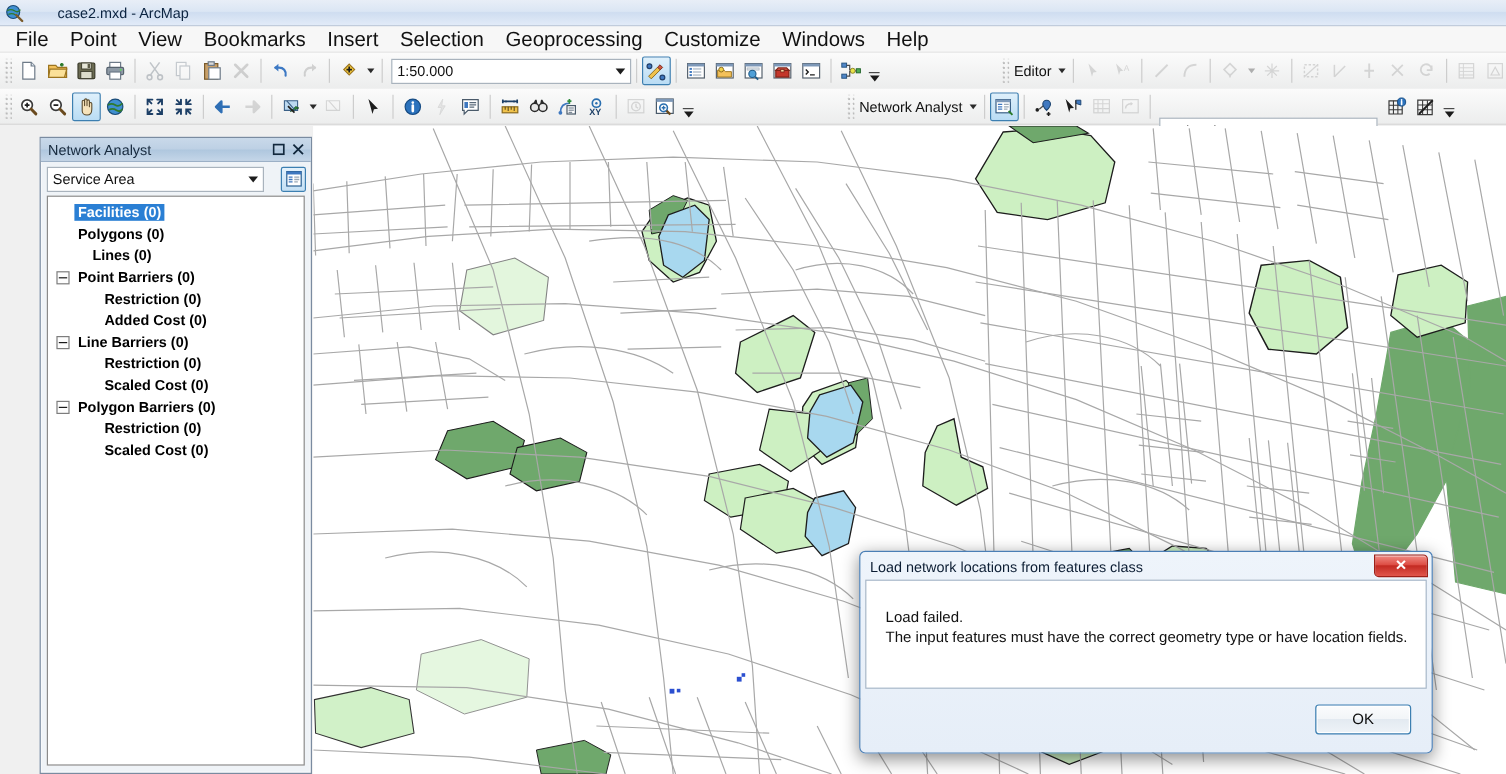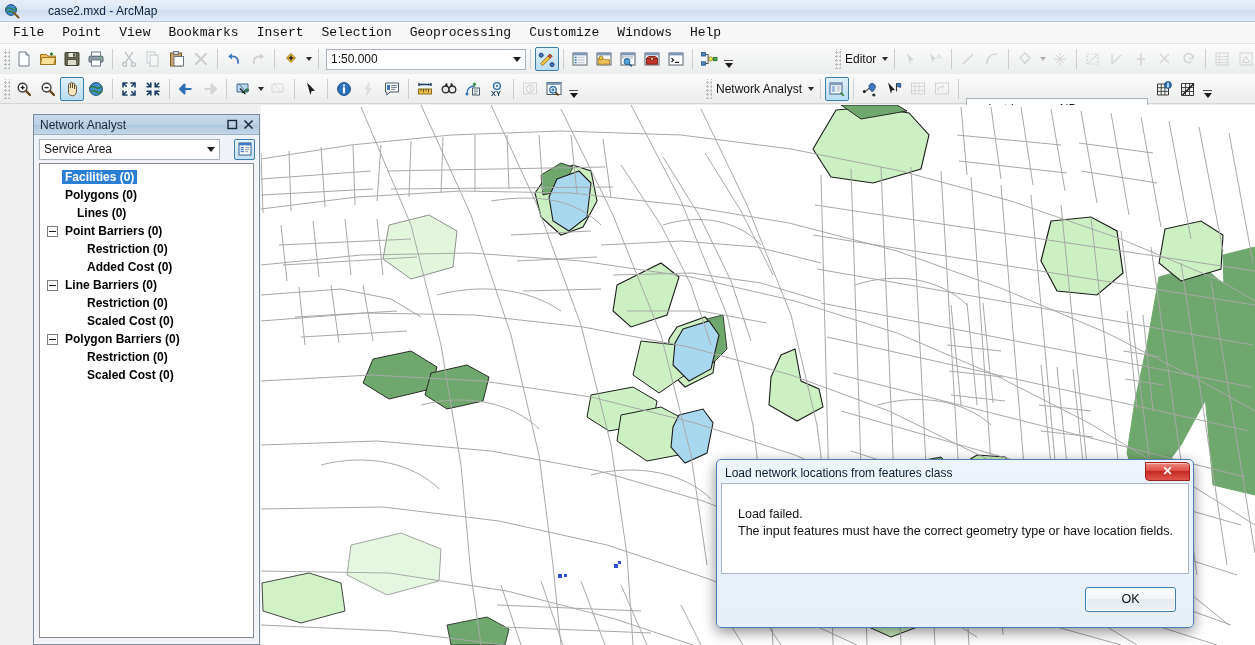--- a/index.html
+++ b/index.html
@@ -40,25 +40,24 @@
   #menubar {
     position: absolute; left: 0; top: 22px;
     width: 1255px; height: 22px;
     background: #f7f7f7;
     border-bottom: 1px solid #e3e3e3;
     display: flex; align-items: center;
     padding-left: 4px;
   }
   .menu-item {
     padding: 3px 9px;
-    font-size: 13px;
+    font-size: 17px;
     color: #111;
     cursor: default;
     white-space: nowrap;
-    font-family: Liberation Mono, monospace;
   }
 
   
   .tbrow {
     position: absolute; left: 0;
     width: 1255px; height: 30px;
     background: #f5f5f5;
     display: flex; align-items: center;
   }
   #tbrow1 { top: 44px; background: linear-gradient(to bottom,#fbfbfb,#eceded); }
@@ -253,21 +252,21 @@
     margin: 0 1px;
     padding: 22px 0 0 16px;
   }
   #dlg-body .line { font-size: 12.5px; color: #111; line-height: 17px; }
   #dlg-foot {
     height: 50px;
     display: flex; align-items: center; justify-content: flex-end;
     padding-right: 14px;
   }
   #dlg-ok {
-    width: 91px; height: 25px;
+    width: 80px; height: 25px;
     background: linear-gradient(to bottom,#fbfcfd 0%, #f2f5f8 48%, #e3eaf1 50%, #eef3f8 100%);
     border: 1px solid #3c7fb1;
     border-radius: 3px;
     display: flex; align-items: center; justify-content: center;
     font-size: 12.5px; color: #0d0d0d;
     box-shadow: 0 0 0 1px #fff inset;
   }
 </style>
 </head>
 <body>

